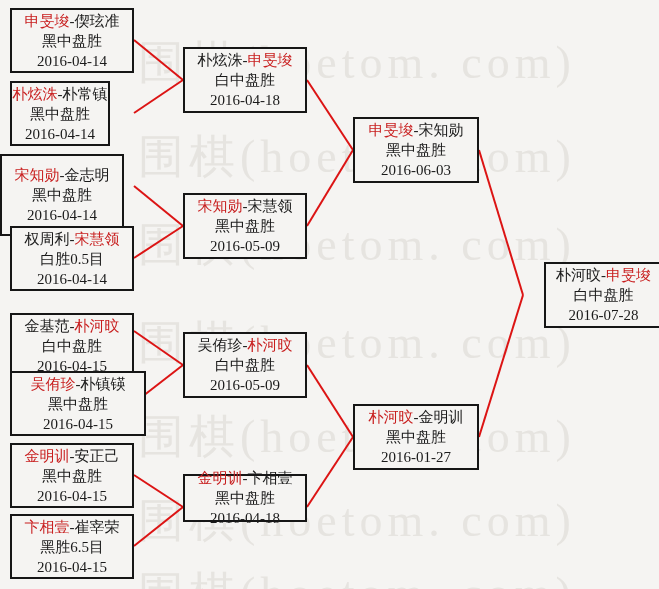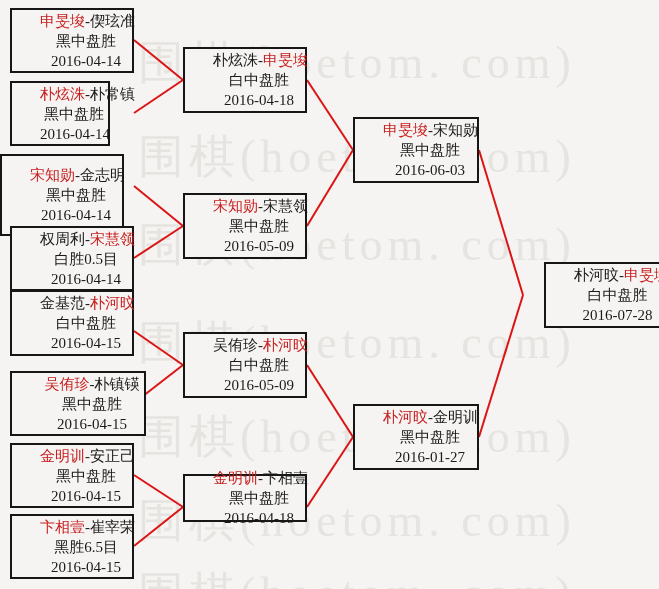--- a/index.html
+++ b/index.html
@@ -14,21 +14,21 @@
     font-family:"Liberation Serif","DejaVu Serif",serif;
     font-size:46px;letter-spacing:5px;color:#e6e4e0;
     user-select:none;
   }
   .wires{position:absolute;left:0;top:0;z-index:1;}
   .wires line{stroke:#dc1414;stroke-width:2;}
   .match{
     position:absolute;z-index:2;box-sizing:border-box;
     background:#f5f4f2;border:2px solid #161616;
     display:flex;flex-direction:column;justify-content:center;
-    text-align:center;font-size:15px;line-height:20px;color:#1a1a1a;padding-left:28px;
+    text-align:center;font-size:15px;line-height:20px;color:#1a1a1a;
   }
   .players,.result,.date{white-space:nowrap;}
   .players .win{color:#c81e1e;}
   .sep{color:#1a1a1a;}
 </style>
 </head>
 <body>
 
 <div class="watermark-layer">
   <span class="wm" style="top:32px">围棋(hoetom. com)</span>
@@ -70,21 +70,21 @@
 <div class="match" style="left:0;top:154px;width:124px;height:82px">
   <div class="players"><span class="win">宋知勋</span><span class="sep">-</span><span>金志明</span></div>
   <div class="result">黑中盘胜</div>
   <div class="date">2016-04-14</div>
 </div>
 <div class="match" style="left:10px;top:226px;width:124px;height:65px">
   <div class="players"><span>权周利</span><span class="sep">-</span><span class="win">宋慧领</span></div>
   <div class="result">白胜0.5目</div>
   <div class="date">2016-04-14</div>
 </div>
-<div class="match" style="left:10px;top:290px;width:124px;height:66px">
+<div class="match" style="left:10px;top:313px;width:124px;height:66px">
   <div class="players"><span>金基范</span><span class="sep">-</span><span class="win">朴河旼</span></div>
   <div class="result">白中盘胜</div>
   <div class="date">2016-04-15</div>
 </div>
 <div class="match" style="left:10px;top:371px;width:136px;height:65px">
   <div class="players"><span class="win">吴侑珍</span><span class="sep">-</span><span>朴镇锳</span></div>
   <div class="result">黑中盘胜</div>
   <div class="date">2016-04-15</div>
 </div>
 <div class="match" style="left:10px;top:443px;width:124px;height:65px">

